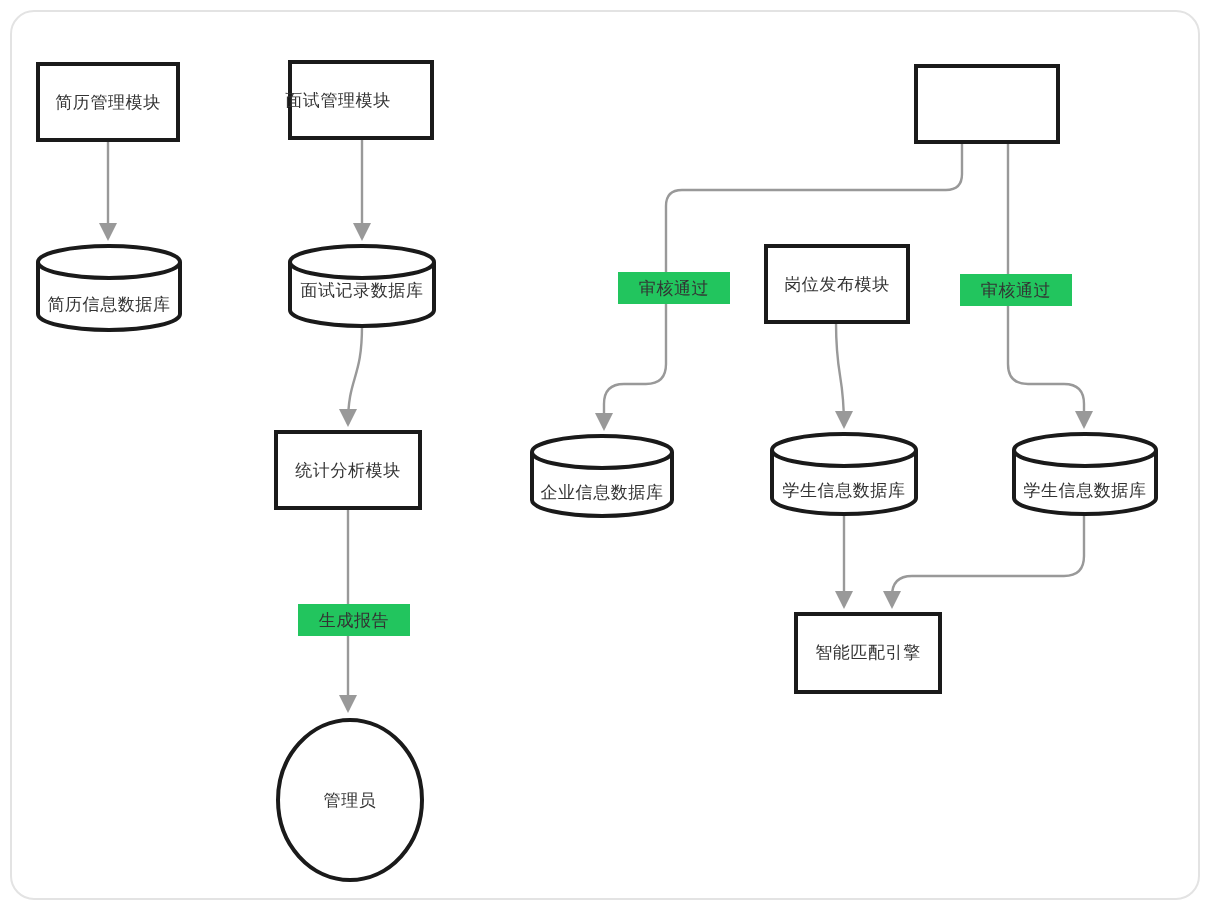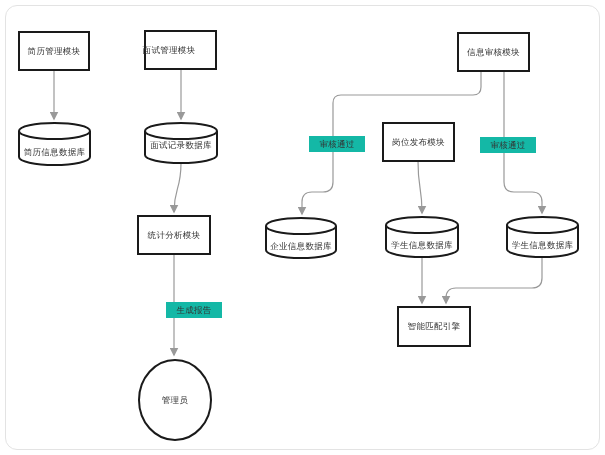--- a/index.html
+++ b/index.html
@@ -11,21 +11,21 @@
     position:absolute;left:5px;top:5px;right:5px;bottom:5px;
     border:1px solid #e3e3e3;border-radius:12px;pointer-events:none;
   }
   #diagram-svg{position:absolute;left:0;top:0;}
   .lbl{
     position:absolute;display:flex;align-items:center;justify-content:center;
     font-size:8.5px;line-height:1.2;color:#333;text-align:center;
     letter-spacing:.3px;white-space:nowrap;
   }
   .cyl-lbl{box-sizing:border-box;padding-top:16px;}
-  .edge-lbl{background:#14b8a6;padding:1px 2px;}
+  .edge-lbl{background:#22c55e;padding:1px 2px;}
 </style>
 </head>
 <body>
 
 <div id="stage">
 
   <svg id="diagram-svg" width="605" height="455" viewBox="0 0 605 455">
     <defs>
       <marker id="arr" markerUnits="userSpaceOnUse" markerWidth="9" markerHeight="9" viewBox="0 0 9 9" refX="7.5" refY="4.5" orient="auto">
         <path d="M0 0 L9 4.5 L0 9 Z" fill="#999999"></path>
@@ -72,29 +72,28 @@
         <path d="M507 225 V249 A35.5 8 0 0 0 578 249 V225"></path>
         <ellipse cx="542.5" cy="225" rx="35.5" ry="8"></ellipse>
       </g>
 
       <ellipse cx="175" cy="400" rx="36" ry="40"></ellipse>
     </g>
   </svg>
 
   <div class="lbl" style="left:19px;top:32px;width:70px;height:38px;">简历管理模块</div>
   <div class="lbl" style="left:145px;top:31px;width:48px;height:38px;">面试管理模块</div>
-  <div class="lbl" style="left:458px;top:33px;width:71px;height:38px;">信息审核模块</div>
   <div class="lbl cyl-lbl" style="left:19px;top:123px;width:71px;height:42px;">简历信息数据库</div>
   <div class="lbl cyl-lbl" style="left:145px;top:123px;width:72px;height:28px;">面试记录数据库</div>
   <div class="lbl" style="left:383px;top:123px;width:71px;height:38px;">岗位发布模块</div>
   <div class="lbl" style="left:138px;top:216px;width:72px;height:38px;">统计分析模块</div>
   <div class="lbl cyl-lbl" style="left:266px;top:218px;width:70px;height:40px;">企业信息数据库</div>
   <div class="lbl cyl-lbl" style="left:386px;top:217px;width:72px;height:40px;">学生信息数据库</div>
   <div class="lbl cyl-lbl" style="left:507px;top:217px;width:71px;height:40px;">学生信息数据库</div>
   <div class="lbl" style="left:398px;top:307px;width:72px;height:39px;">智能匹配引擎</div>
   <div class="lbl" style="left:139px;top:360px;width:72px;height:80px;">管理员</div>
 
-  <div class="lbl edge-lbl" style="left:166px;top:302px;width:52px;height:14px;">生成报告</div>
+  <div class="lbl edge-lbl" style="left:149px;top:302px;width:52px;height:14px;">生成报告</div>
   <div class="lbl edge-lbl" style="left:309px;top:136px;width:52px;height:14px;">审核通过</div>
   <div class="lbl edge-lbl" style="left:480px;top:137px;width:52px;height:14px;">审核通过</div>
 
   <div id="canvas-border"></div>
 </div>
 
 </body></html>

